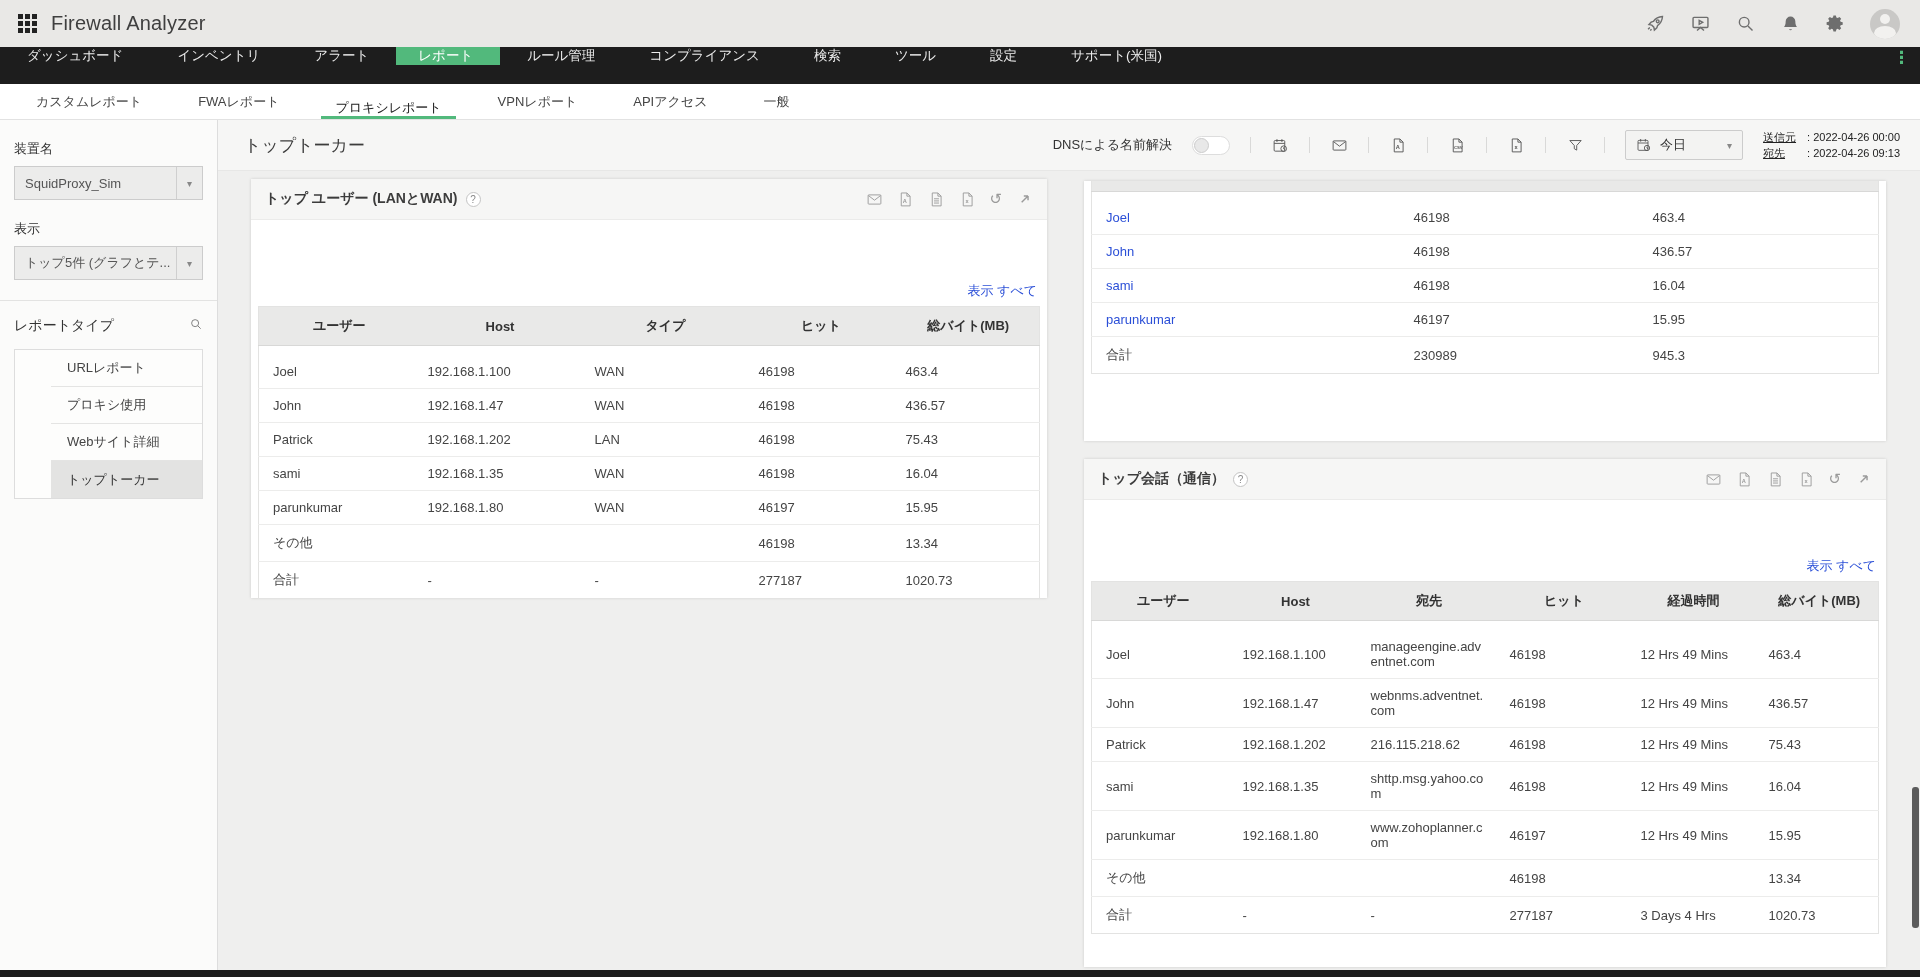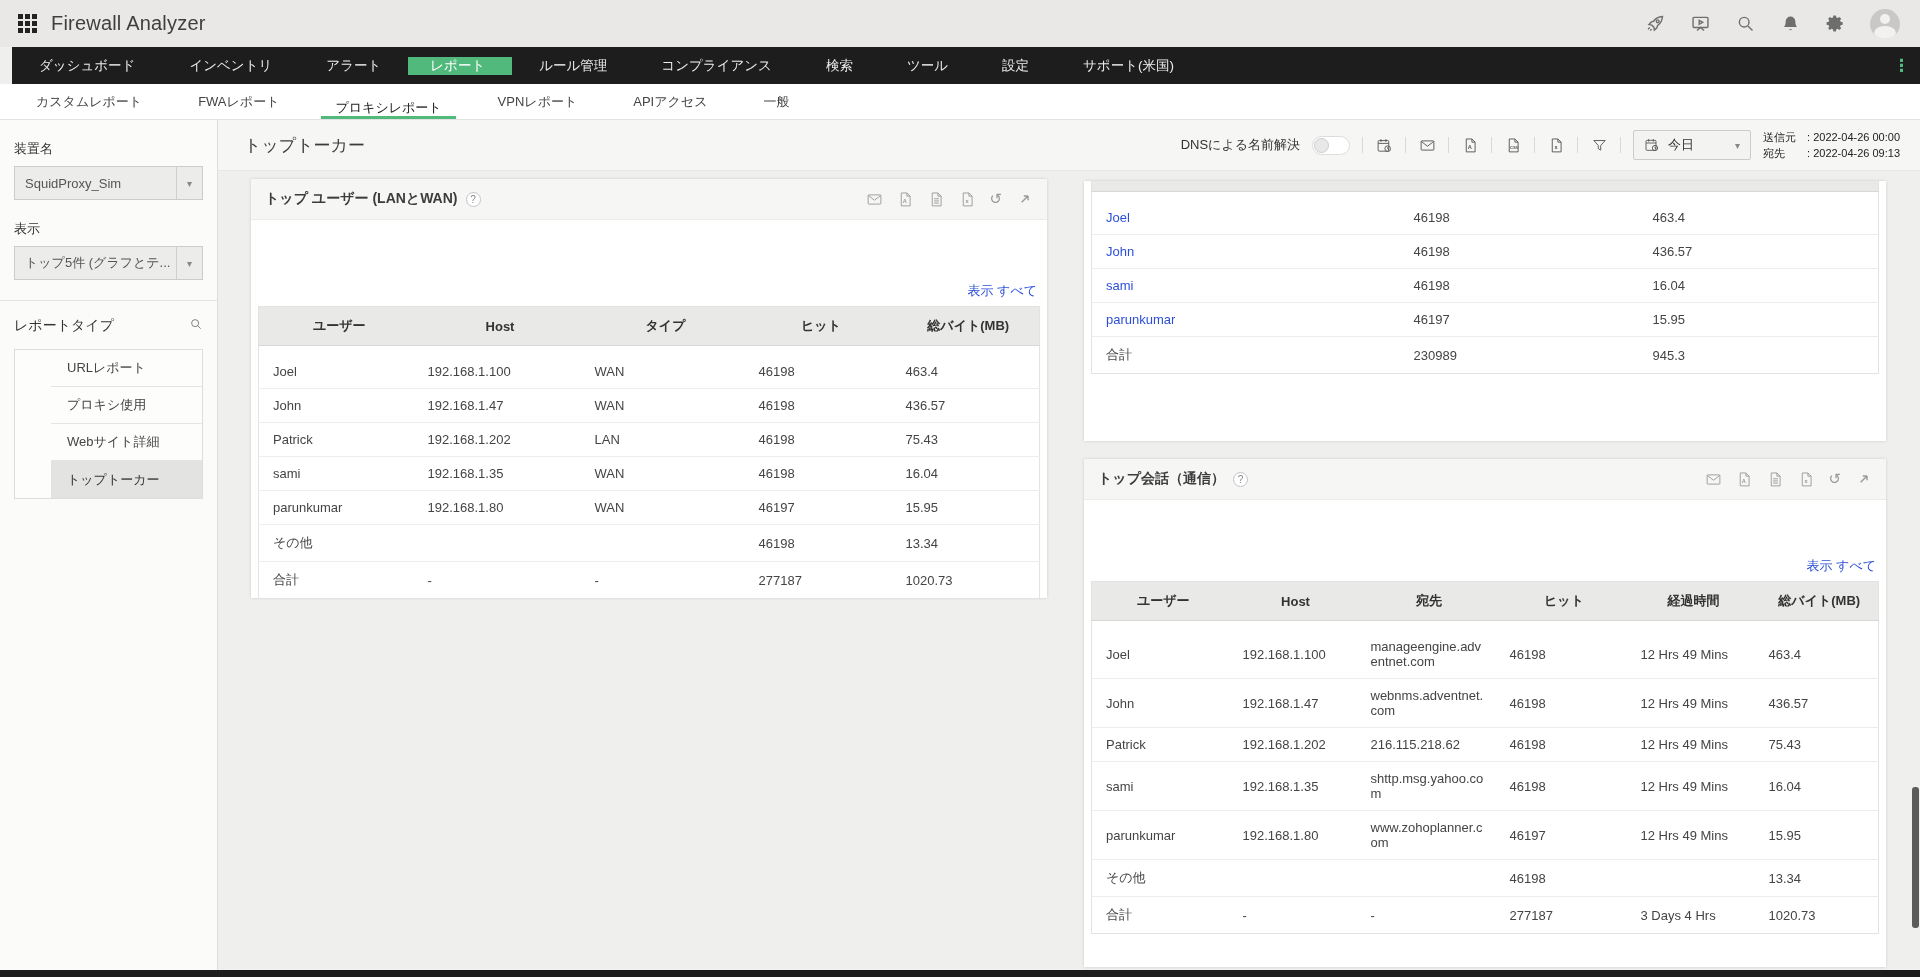--- a/index.html
+++ b/index.html
@@ -12,21 +12,21 @@
   .grid-icon i { width:5px; height:5px; background:#222; display:block; }
   .app-title { font-size:20px; color:#3f3f3f; letter-spacing:.2px; }
   .topbar-right { margin-left:auto; display:flex; align-items:center; gap:24px; }
   .tb-ic { width:21px; height:21px; color:#6e6e6e; display:inline-flex; align-items:center; justify-content:center; cursor:pointer; }
   .tb-ic svg { width:21px; height:21px; stroke:#6e6e6e; fill:none; stroke-width:1.6; }
   .avatar { width:30px; height:30px; border-radius:50%; background:#c9c8c6; position:relative; overflow:hidden; cursor:pointer; }
   .avatar::before { content:""; position:absolute; left:10px; top:5px; width:10px; height:10px; border-radius:50%; background:#f2f1ef; }
   .avatar::after { content:""; position:absolute; left:4px; top:17px; width:22px; height:14px; border-radius:50%; background:#f2f1ef; }
 
   
-  .mainnav { height:37px; background:#1d1d1d; display:flex; align-items:center; position:relative;margin-left:12px; }
+  .mainnav { height:37px; background:#1d1d1d; display:flex; align-items:flex-start; position:relative; }
   .mainnav .tab { color:#ececec; font-size:13.5px; padding:0 27px; display:flex; align-items:center; cursor:pointer; white-space:nowrap; }
   .mainnav .tab.active { background:#52b97c; color:#fff;padding-left:22px; }
   .nav-overflow { margin-left:auto; color:#52b97c; font-size:17px; font-weight:bold; display:flex; align-items:center; padding:0 10px; cursor:pointer; }
 
   
   .subnav { height:36px; background:#fff; border-bottom:1px solid #e2e2e2; display:flex; align-items:stretch; padding-left:8px; }
   .subnav .stab { font-size:13px; color:#444; padding:0 28px; display:flex; align-items:center; cursor:pointer; position:relative; white-space:nowrap; }
   .subnav .stab.active { color:#222;margin-top:12px; }
   .subnav .stab.active::after { content:""; position:absolute; left:14px; right:14px; bottom:0; height:3px; background:#52b97c; }
 
@@ -45,34 +45,34 @@
   .sb-rt-title { font-size:14px; color:#333; }
   .search-ic svg { width:14px; height:14px; stroke:#777; fill:none; stroke-width:1.6; }
   .sb-list { border:1px solid #ddd; background:#fdfdfc;padding-left:36px; }
   .sb-item { height:37px; display:flex; align-items:center; padding-left:16px; font-size:13px; color:#444; border-bottom:1px solid #e4e4e3; cursor:pointer; }
   .sb-item:last-child { border-bottom:none; }
   .sb-item.selected { background:#e3e3e2; color:#333; }
 
   
   .report-head { position:absolute; left:0; right:0; top:0; height:51px; background:#f6f6f5; border-bottom:1px solid #e7e7e6; display:flex; align-items:center; padding:0 20px 0 26px; }
   .report-title { font-size:17px; color:#3c3c3c; }
-  .rh-right { margin-left:auto; display:flex; align-items:center; gap:12px; }
+  .rh-right { margin-left:auto; display:flex; align-items:center; gap:20px; }
   .dns-label { font-size:13px; color:#333; }
   .toggle { width:38px; height:19px; border-radius:10px; background:#fff; border:1px solid #ddd; position:relative; cursor:pointer; }
   .toggle .knob { position:absolute; left:1px; top:1px; width:15px; height:15px; border-radius:50%; background:#e8e8e8; border:1px solid #ccc; }
   .sep { width:1px; height:16px; background:#d9d9d8; }
   .ic { width:18px; height:18px; display:inline-flex; align-items:center; justify-content:center; cursor:pointer; }
   .ic svg { width:17px; height:17px; stroke:#555; fill:none; stroke-width:1.3; }
   .ic svg text { stroke:none; fill:#555; }
   .period { height:30px; background:#f3f3f2; border:1px solid #ccc; border-radius:2px; display:flex; align-items:center; gap:8px; padding:0 10px; cursor:pointer; min-width:118px; }
   .period svg { width:16px; height:16px; stroke:#555; fill:none; stroke-width:1.3; }
   .period .pv { font-size:13px; color:#333; flex:1; }
   .period .caret { color:#888; font-size:10px; }
   .range { font-size:11px; color:#222; line-height:16px; white-space:nowrap; }
-  .range .lbl { display:inline-block; min-width:44px; }
+  .range .lbl { display:inline-block; min-width:44px;text-decoration:underline; }
 
   
   .panel { position:absolute; background:#fff; box-shadow:0 0 3px rgba(0,0,0,.14); }
   .panel-users { left:33px; top:59px; width:796px; height:419px; }
   .panel-summary { left:866px; top:61px; width:802px; height:260px; overflow:hidden; }
   .panel-conv { left:866px; top:339px; width:802px; height:508px; overflow:hidden; }
   .panel-head { height:41px; background:#f6f6f5; border-bottom:1px solid #ebebea; display:flex; align-items:center; padding:0 14px; }
   .panel-title { font-size:14px; font-weight:bold; color:#3c3c3c; }
   .help-badge { width:15px; height:15px; border-radius:50%; border:1px solid #c4c4c4; background:#fff; color:#888; font-size:10px; display:inline-flex; align-items:center; justify-content:center; margin-left:8px; cursor:pointer; }
   .ph-icons { margin-left:auto; display:flex; align-items:center; gap:13px; }

